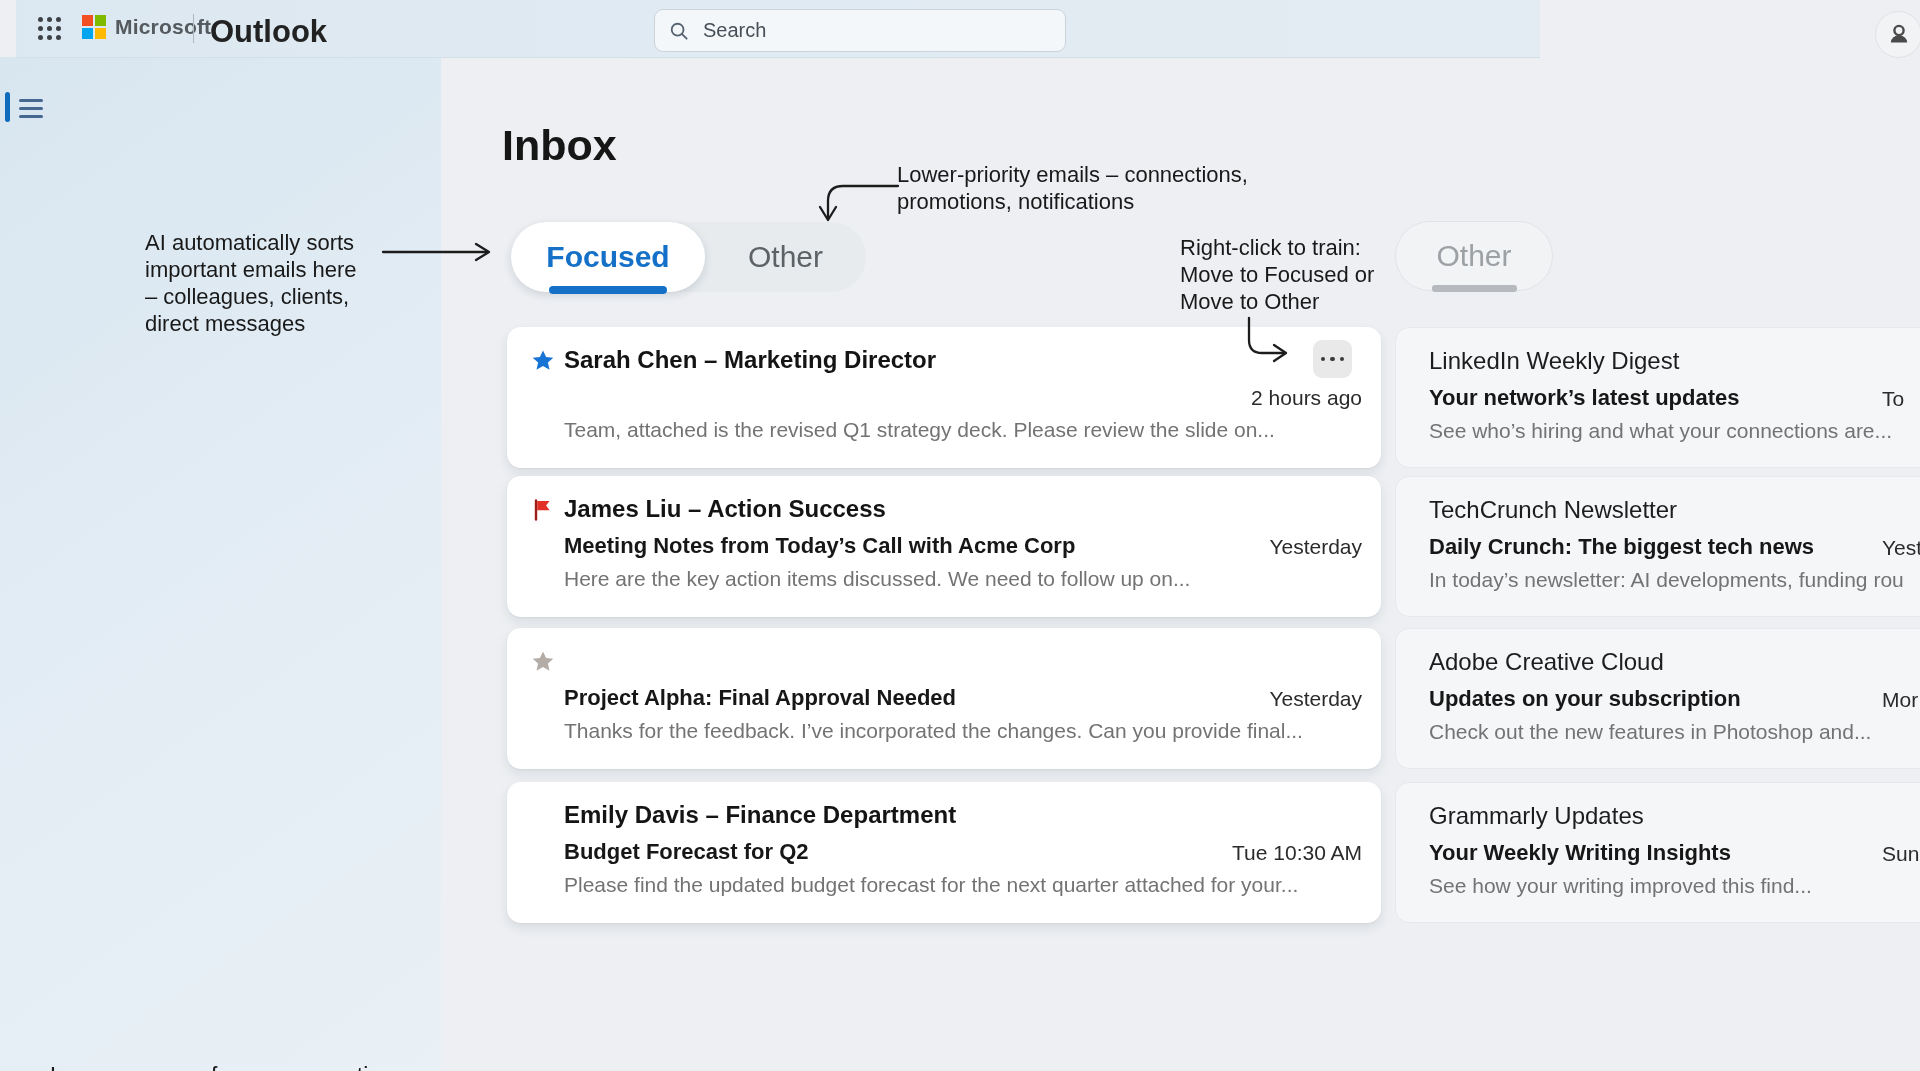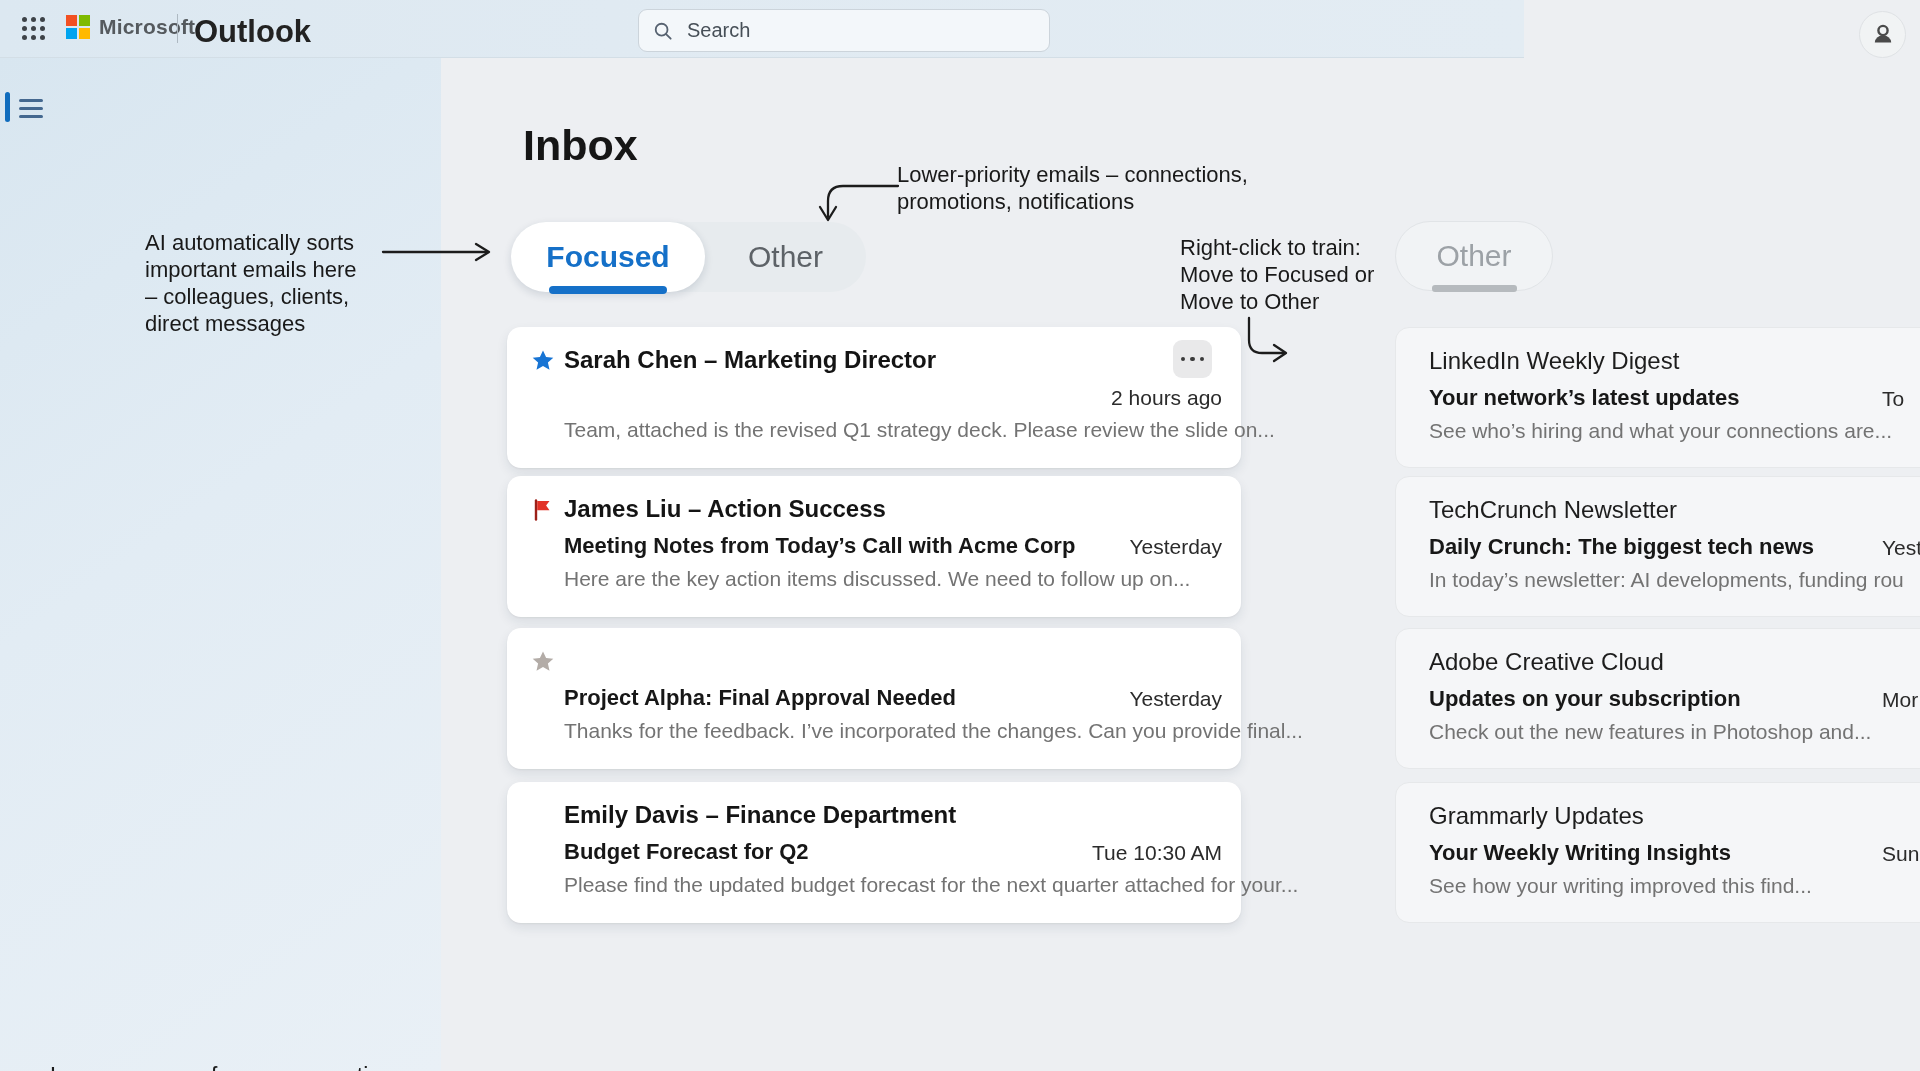--- a/index.html
+++ b/index.html
@@ -1,20 +1,20 @@
 <!DOCTYPE html>
 <html><head>
 <meta charset="utf-8">
 <style>
   html,body{margin:0;padding:0;}
   body{font-family:"Liberation Sans",sans-serif;-webkit-font-smoothing:antialiased;}
   .screen{position:relative;width:1920px;height:1071px;overflow:hidden;background:#edeff2;}
 
   
-  .topbar{position:absolute;left:0;top:0;width:1524px;height:57px;
+  .topbar{position:absolute;left:16px;top:0;width:1524px;height:57px;
     background:linear-gradient(90deg,#dce8f1 0%,#e0eaf2 40%,#e3ecf3 100%);
     border-bottom:1px solid #d3dee6;z-index:20;}
   .applauncher{position:absolute;left:14px;top:9px;width:38px;height:38px;border-radius:6px;
     display:flex;align-items:center;justify-content:center;cursor:pointer;}
   .grid9{display:grid;grid-template-columns:repeat(3,5px);grid-template-rows:repeat(3,5px);gap:4px;}
   .grid9 i{width:5px;height:5px;border-radius:50%;background:#3d4247;}
   .mslogo{position:absolute;left:66px;top:15px;display:flex;align-items:center;gap:9px;cursor:pointer;}
   .mssquares{display:grid;grid-template-columns:11px 11px;grid-template-rows:11px 11px;gap:2px;}
   .mssquares i:nth-child(1){background:#f25022;} .mssquares i:nth-child(2){background:#7fba00;}
   .mssquares i:nth-child(3){background:#00a4ef;} .mssquares i:nth-child(4){background:#ffb900;}
@@ -32,42 +32,42 @@
   
   .sidebar{position:absolute;left:0;top:57px;width:441px;height:1014px;
     background:linear-gradient(145deg,#d8e6f0 0%,#e2ecf4 45%,#e9f0f6 100%);}
   .nav-accent{position:absolute;left:5px;top:92px;width:5px;height:30px;border-radius:3px;background:#0f6cbd;}
   .hamburger{position:absolute;left:19px;top:95px;width:30px;height:26px;display:flex;flex-direction:column;
     justify-content:center;gap:5px;cursor:pointer;}
   .hamburger i{display:block;width:24px;height:3px;border-radius:2px;background:#44688f;}
   .learning-note{position:absolute;left:50px;top:1006px;font-size:23px;color:#1b1b1b;}
 
   
-  .main-title{position:absolute;left:502px;top:122px;font-size:43px;line-height:46px;font-weight:700;color:#161616;margin-left:21px;}
+  .main-title{position:absolute;left:502px;top:122px;font-size:43px;line-height:46px;font-weight:700;color:#161616;}
 
   
   .tabgroup{position:absolute;left:511px;top:222px;width:355px;height:70px;border-radius:35px;
     background:#e7ebee;display:flex;}
   .tab-focused{position:relative;width:194px;height:70px;border-radius:35px;background:#ffffff;
     box-shadow:0 3px 8px rgba(20,40,70,.14);display:flex;align-items:center;justify-content:center;cursor:pointer;}
   .tab-focused .lbl{font-size:30px;font-weight:700;color:#1570c8;}
   .tab-focused .underline{position:absolute;left:38px;bottom:-2px;width:118px;height:8px;border-radius:4px;background:#1570c8;}
   .tab-other{flex:1;display:flex;align-items:center;justify-content:center;cursor:pointer;}
   .tab-other .lbl{font-size:30px;font-weight:400;color:#5d6267;}
 
   
   .other-pill{position:absolute;left:1395px;top:221px;width:158px;height:70px;border-radius:35px;
     background:#f1f3f5;border:1px solid #e1e4e7;box-sizing:border-box;display:flex;align-items:center;
     justify-content:center;cursor:pointer;}
   .other-pill .lbl{font-size:30px;font-weight:400;color:#9ca1a6;}
   .other-pill .underline{position:absolute;left:36px;bottom:-2px;width:85px;height:7px;border-radius:3px;background:#b6babe;}
 
   
   .email-card{position:absolute;box-sizing:border-box;border-radius:14px;cursor:pointer;}
-  .focused-card{left:507px;width:734px;height:141px;background:#ffffff;
+  .focused-card{left:507px;width:874px;height:141px;background:#ffffff;
     box-shadow:0 1px 2px rgba(0,0,0,.05),0 5px 12px rgba(20,40,70,.09);}
   .other-card{left:1395px;width:600px;height:141px;background:#f5f6f8;border:1px solid #e6e8ea;}
   .card-r1{top:327px;} .card-r2{top:476px;} .card-r3{top:628px;} .card-r4{top:782px;}
   .email-icon{position:absolute;left:24px;top:22px;width:24px;height:24px;}
   .email-icon svg{display:none;}
   .email-card[data-icon="star-blue"] .ic-star-blue{display:block;}
   .email-card[data-icon="flag-red"]  .ic-flag-red{display:block;}
   .email-card[data-icon="star-gray"] .ic-star-gray{display:block;}
   .sender{position:absolute;left:57px;top:18px;font-size:24px;line-height:30px;font-weight:700;color:#141414;white-space:nowrap;}
   .other-card .sender{left:33px;font-weight:400;color:#1d1d1d;}

